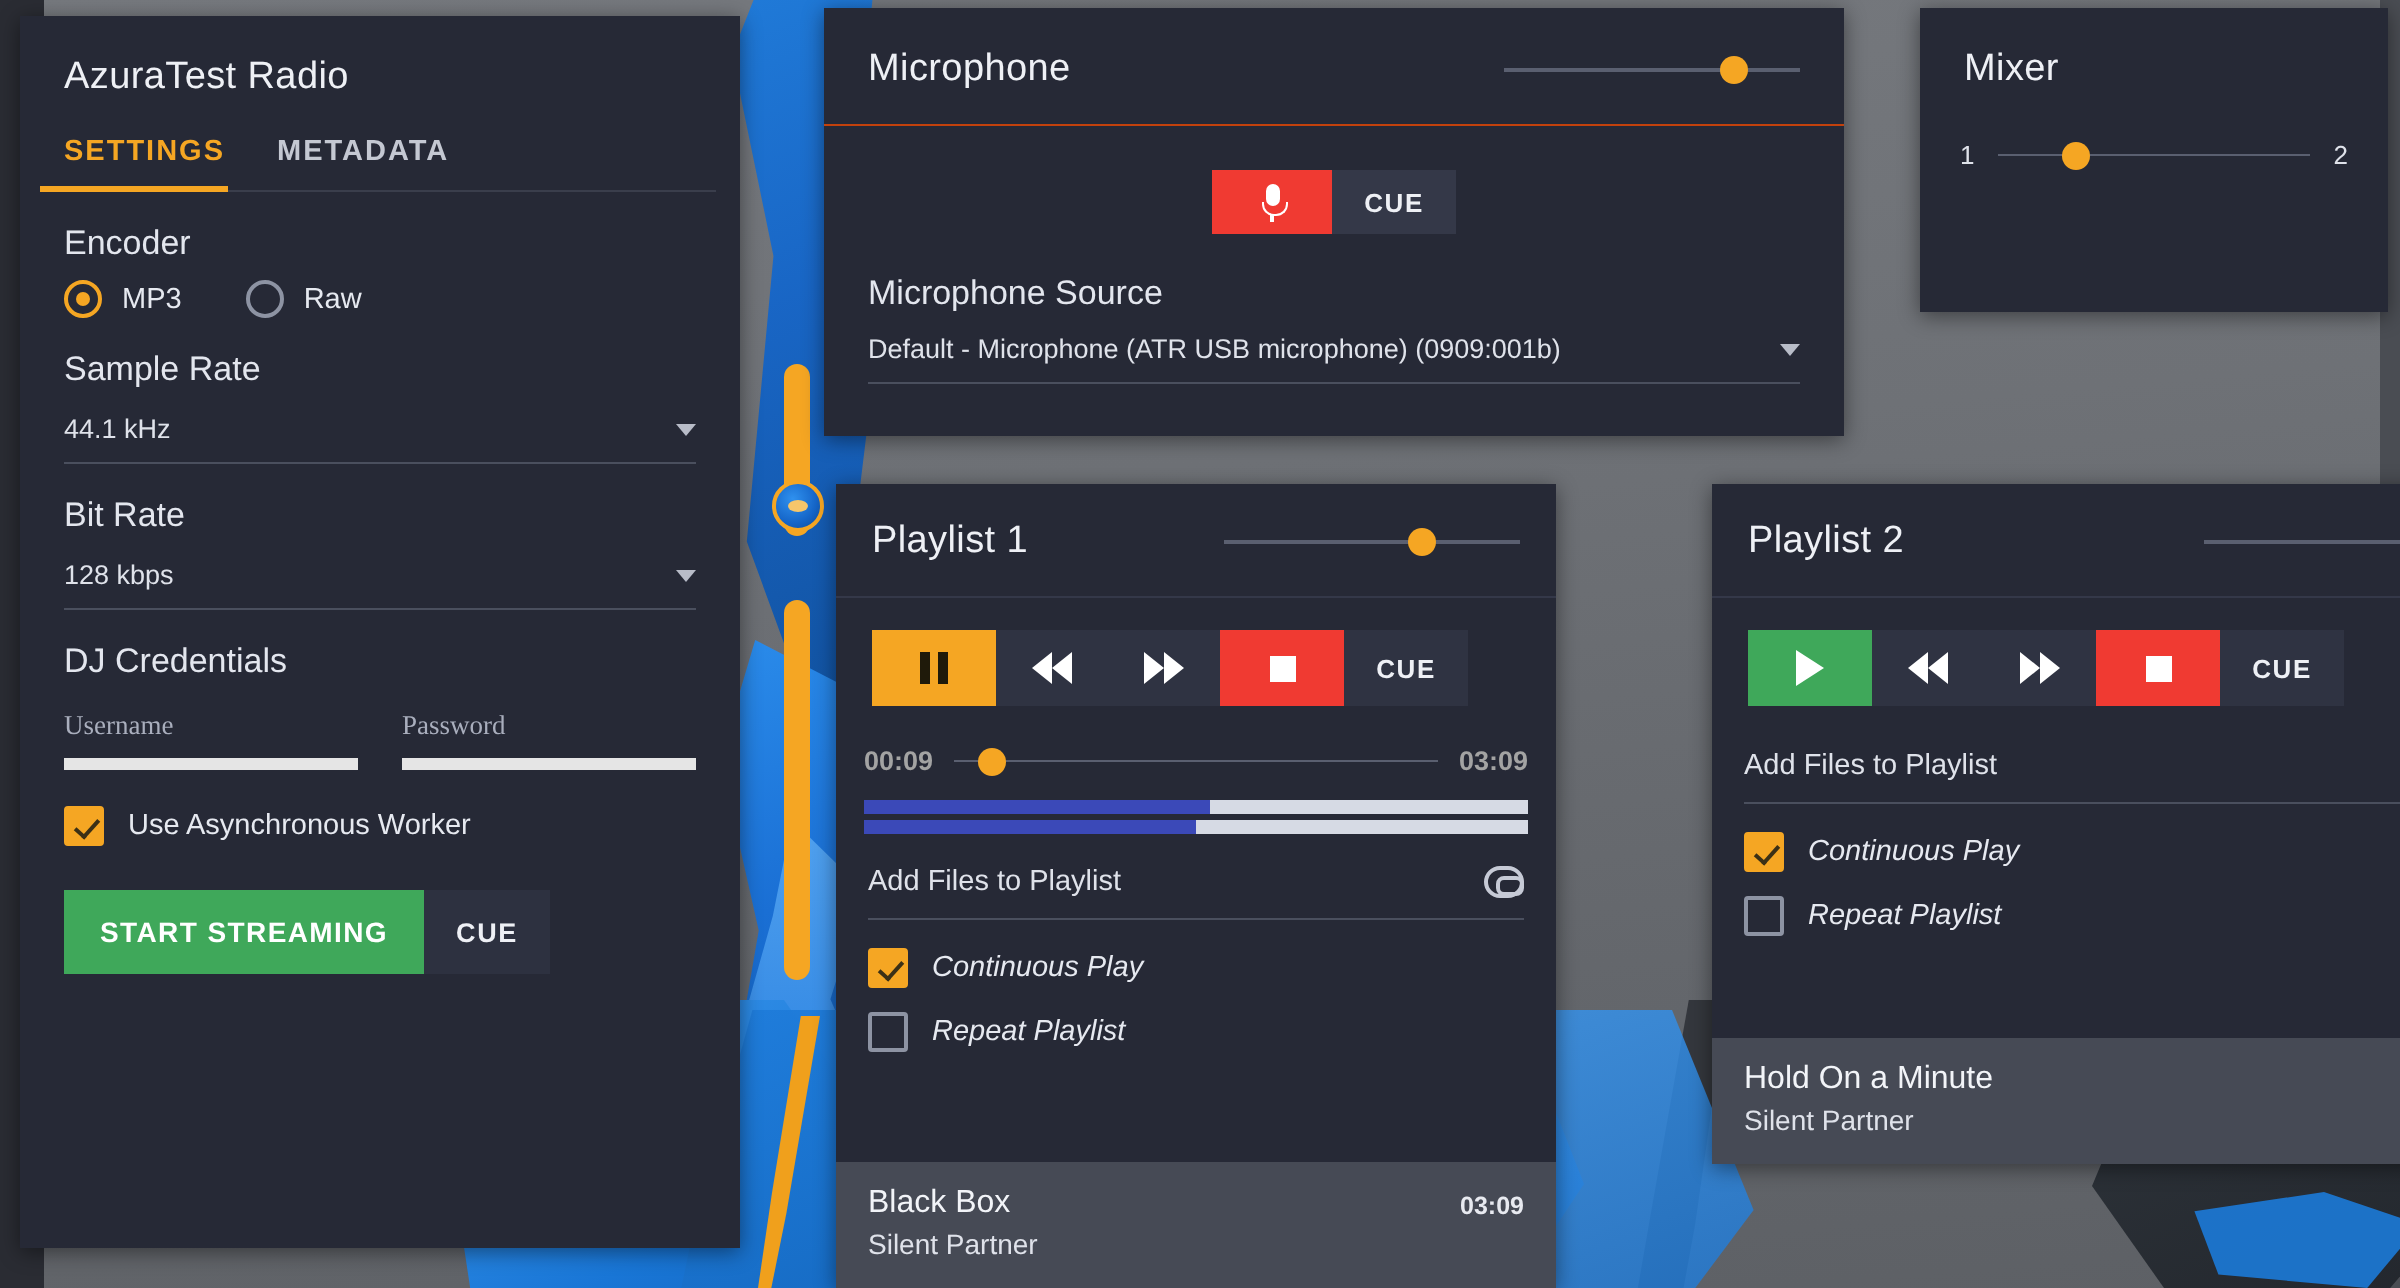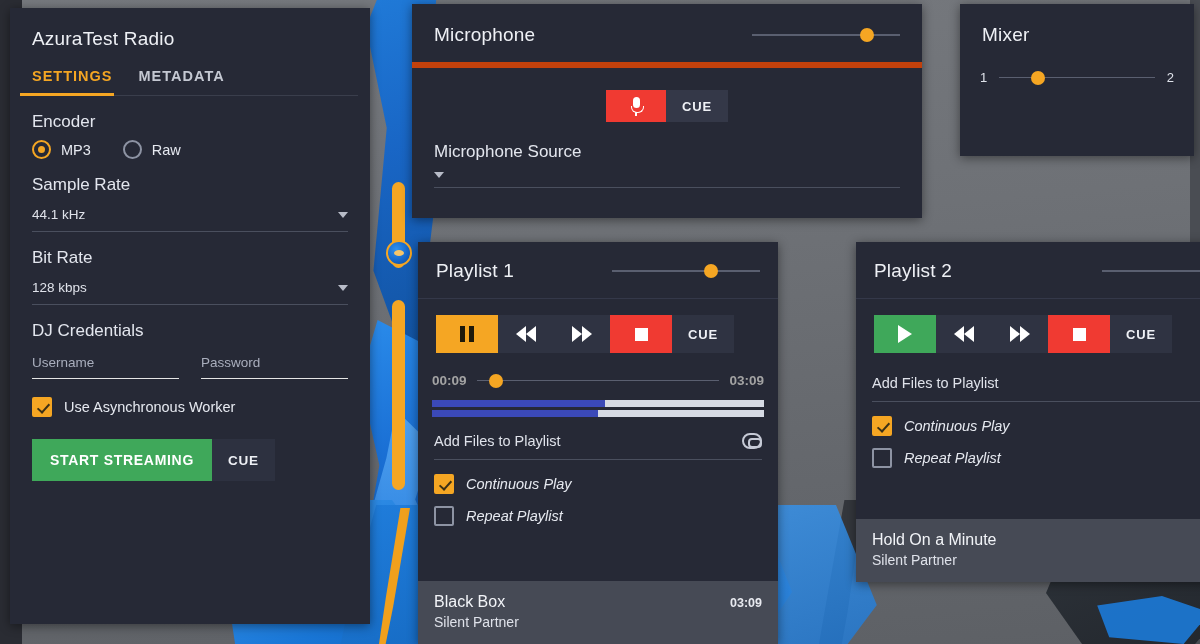--- a/index.html
+++ b/index.html
@@ -200,22 +200,23 @@
   .caret {
     width: 0; height: 0;
     border-left: 5.5px solid transparent;
     border-right: 5.5px solid transparent;
     border-top: 6px solid #b8bcc8;
   }
 
   .cred-row { display: flex; gap: 22px; margin-top: 14px; }
   .cred {
     flex: 1;
-    border-bottom: 1px solid #e5e5e5;
+    border-bottom: 6px solid #e5e5e5;
     padding-bottom: 8px;
+    font-family: Liberation Serif, serif;
   }
   .cred-ph { font-size: 13.5px; color: #a9aebd; }
 
   .check-row { display: flex; align-items: center; gap: 12px; margin-top: 18px; }
   .checkbox {
     width: 20px; height: 20px; flex: none;
     border: 2px solid #8d93a3; border-radius: 2px;
     position: relative; cursor: pointer;
   }
   .checkbox.on { background: #f5a623; border-color: #f5a623; }
@@ -239,21 +240,21 @@
     padding: 13px 16px; border: none; cursor: pointer;
   }
 
   
   #mic-panel {
     left: 412px; top: 4px; width: 510px; height: 214px;
   }
   .panel-head {
     display: flex; align-items: center; justify-content: space-between;
     padding: 20px 22px 16px 22px;
-    border-bottom: 6px solid #c2410c;
+    border-bottom: 1px solid #c2410c;
   }
   .slider {
     position: relative;
     width: 148px; height: 14px; cursor: pointer;
   }
   .slider-track {
     position: absolute; left: 0; right: 0; top: 6px;
     height: 1.5px; background: #5a5f70;
   }
   .slider-knob {
@@ -499,20 +500,21 @@
       <button class="btn-mic">
         <span class="mic-glyph">
             <i class="mic-stem"></i>
           </span>
       </button>
       <button class="btn-cue-dark">CUE</button>
     </div>
 
     <div class="mic-source-label">Microphone Source</div>
     <div class="mic-source-sel">
+      <div class="select-value">Default - Microphone (ATR USB microphone) (0909:001b)</div>
       <div class="caret"></div>
     </div>
   </div>
 
   <div class="panel" id="mixer-panel">
     <div class="mixer-title">
       <div class="panel-title">Mixer</div>
     </div>
     <div class="mixer-row">
       <div class="mixer-num">1</div>

